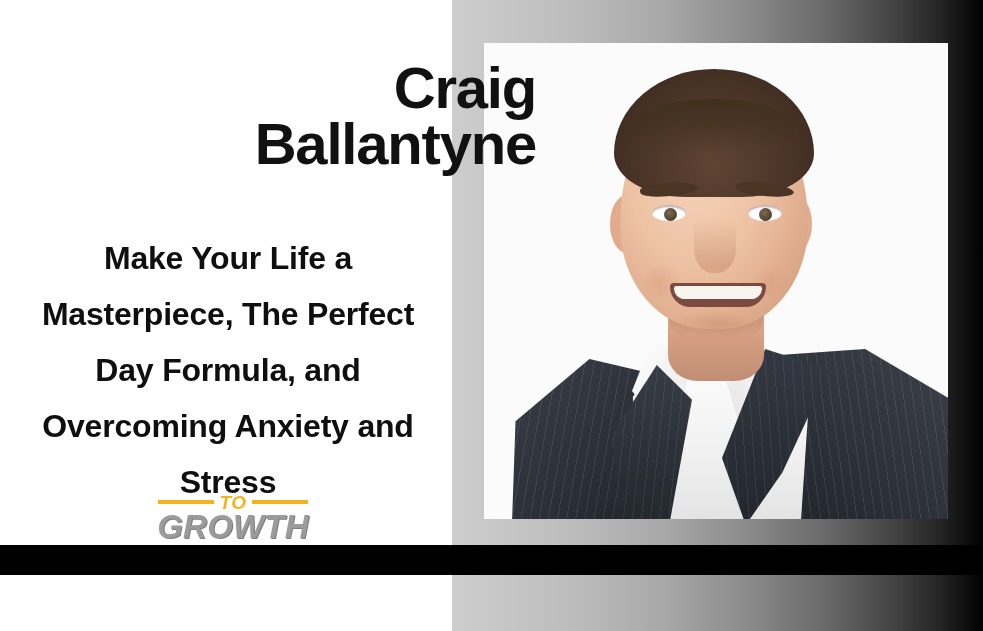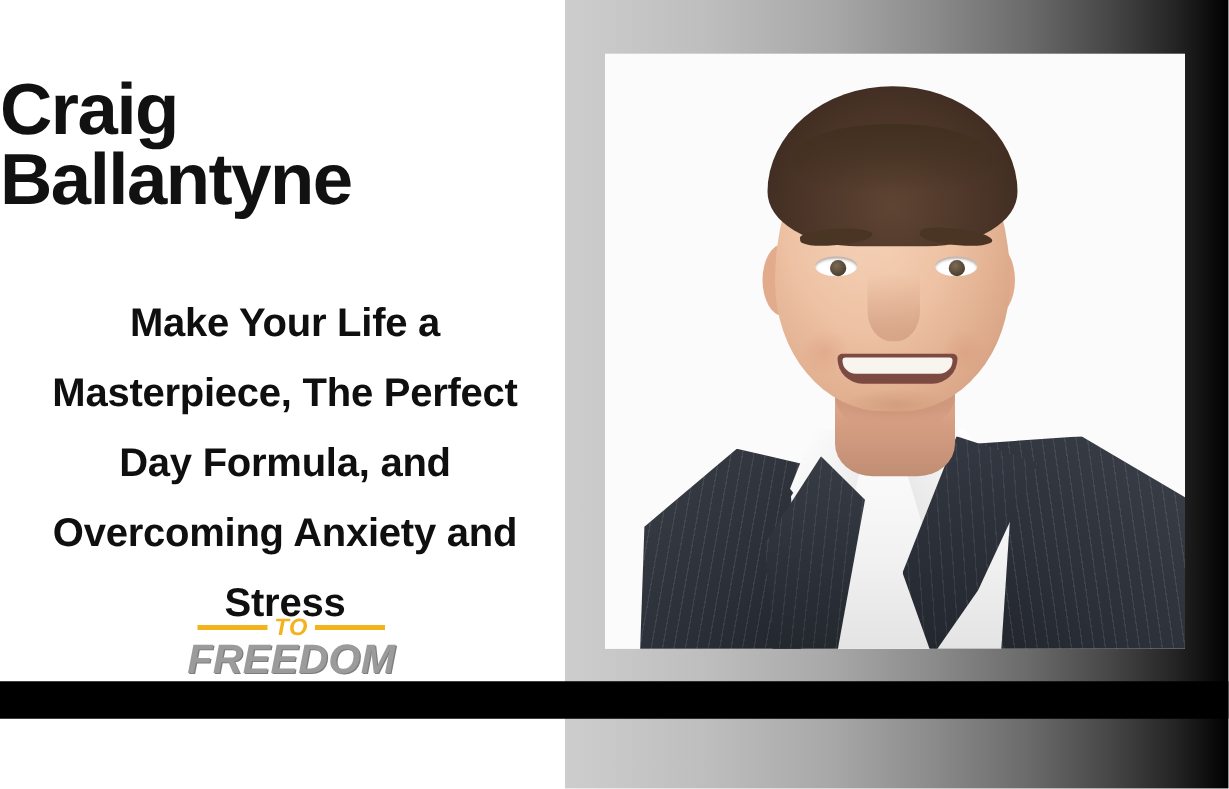--- a/index.html
+++ b/index.html
@@ -242,21 +242,21 @@
     left: 0; top: 0;
     width: 452px;
     height: 631px;
   }
 
   .guest-name {
     position: absolute;
     left: 0;
     top: 60px;
     width: 536px;
-    text-align: left;
+    text-align: right;
     color: #111111;
     font-family: "Liberation Sans", sans-serif;
     font-weight: 700;
     font-size: 58px;
     line-height: 0.96;
     letter-spacing: -1.2px;
     white-space: pre-line;
   }
 
   .episode-title {
@@ -381,19 +381,19 @@
 Ballantyne</div>
 
     <div class="episode-title">Make Your Life a Masterpiece, The Perfect Day Formula, and Overcoming Anxiety and Stress</div>
 
     <div class="logo">
       <div class="logo-mid">
         <span class="logo-rule"></span>
         <span class="logo-to">TO</span>
         <span class="logo-rule"></span>
       </div>
-      <div class="logo-freedom">FREEDOM</div>
+      <div class="logo-freedom">GROWTH</div>
     </div>
   </div>
 
   <div class="black-bar"></div>
 
 </div>
 
 </body></html>

